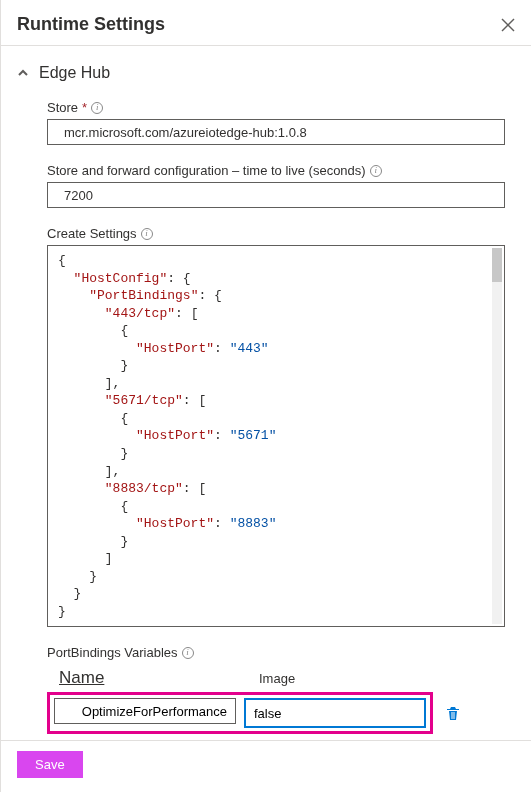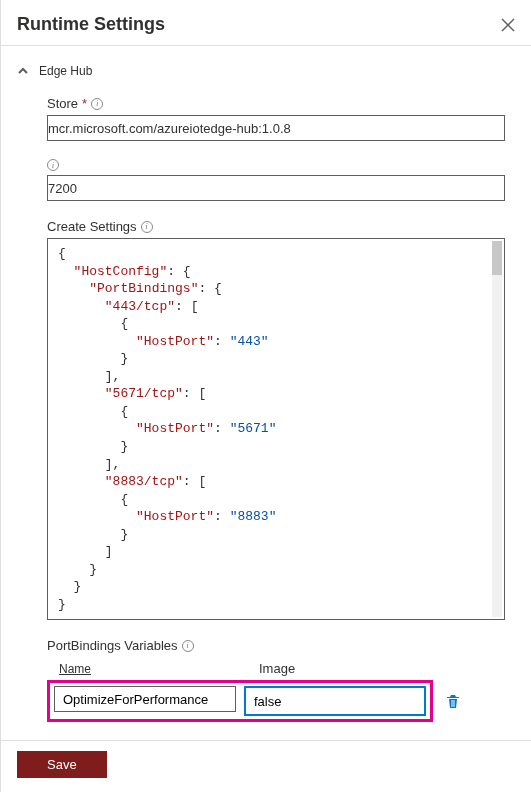--- a/index.html
+++ b/index.html
@@ -52,21 +52,21 @@
       cursor: pointer;
     }
     .chevron {
       width: 12px;
       height: 12px;
       stroke: #605e5c;
       stroke-width: 2;
       fill: none;
     }
     .section-title {
-      font-size: 12px;
+      font-size: 16px;
       color: #323130;
     }
     .field-group {
       margin-left: 30px;
       margin-bottom: 18px;
     }
     .field-label {
       display: flex;
       align-items: center;
       gap: 4px;
@@ -86,21 +86,21 @@
       font-size: 9px;
       color: #888;
       font-style: italic;
       font-family: Georgia, serif;
       line-height: 1;
     }
     .text-input {
       width: 100%;
       max-width: 458px;
       height: 26px;
-      padding: 3px 0;
+      padding: 3px 16px;
       border: 1px solid #605e5c;
       font-size: 13px;
       font-family: inherit;
       color: #323130;
     }
     .code-box {
       width: 458px;
       border: 1px solid #605e5c;
       padding: 6px 4px 6px 10px;
       font-family: Consolas, "Courier New", monospace;
@@ -130,35 +130,36 @@
     .p { color: #323130; } 
     .k { color: #a31515; } 
     .s { color: #0451a5; } 
     .env-table { margin-left: 30px; }
     .env-head, .env-row {
       display: flex;
       align-items: center;
       gap: 8px;
     }
     .env-head { padding: 4px 12px; }
-    .env-col-name { width: 192px; font-size: 12px; text-decoration: underline; }
+    .env-col-name { width: 192px; font-size: 17px; text-decoration: underline; }
     .env-col-value { width: 192px; font-size: 13px; }
     .env-row-box {
       border: 3px solid #e3008c;
       padding: 3px 4px;
       display: inline-flex;
       gap: 8px;
     }
     .env-input-name {
       width: 182px;
       height: 26px;
       padding: 3px 8px;
       border: 1px solid #605e5c;
       font-size: 13px;
       font-family: inherit;
+      text-align: right;
     }
     .env-input-value {
       width: 182px;
       height: 26px;
       padding: 13px 8px;
       border: 2px solid #0078d4;
       font-size: 13px;
       font-family: inherit;
       outline: none;
     }
@@ -167,24 +168,24 @@
       height: 16px;
       fill: #0078d4;
       cursor: pointer;
       margin-left: 4px;
     }
     .footer {
       border-top: 1px solid #e1dfdd;
       padding: 10px 16px 14px 16px;
     }
     .save-btn {
-      background: #7f1d1d;
+      background: #d946ef;
       color: #fff;
       border: none;
-      padding: 6px 30px;
+      padding: 6px 18px;
       font-size: 13px;
       font-family: inherit;
       cursor: pointer;
       min-width: 60px;
     }
     
     .content::-webkit-scrollbar { width: 16px; }
     .content::-webkit-scrollbar-track { background: #f1f1f1; }
     .content::-webkit-scrollbar-thumb { background: #c1c1c1; }
   </style>
@@ -214,20 +215,21 @@
       <div class="field-label">
         <span>Store</span>
         <span class="req">*</span>
         <span class="info-icon">i</span>
       </div>
       <input class="text-input" value="mcr.microsoft.com/azureiotedge-hub:1.0.8" style="">
     </div>
 
     <div class="field-group">
       <div class="field-label">
+        <span>Store and forward configuration – time to live (seconds)</span>
         <span class="info-icon">i</span>
       </div>
       <input class="text-input" value="7200" style="">
     </div>
 
     <div class="field-group">
       <div class="field-label">
         <span>Create Settings</span>
         <span class="info-icon">i</span>
       </div>

